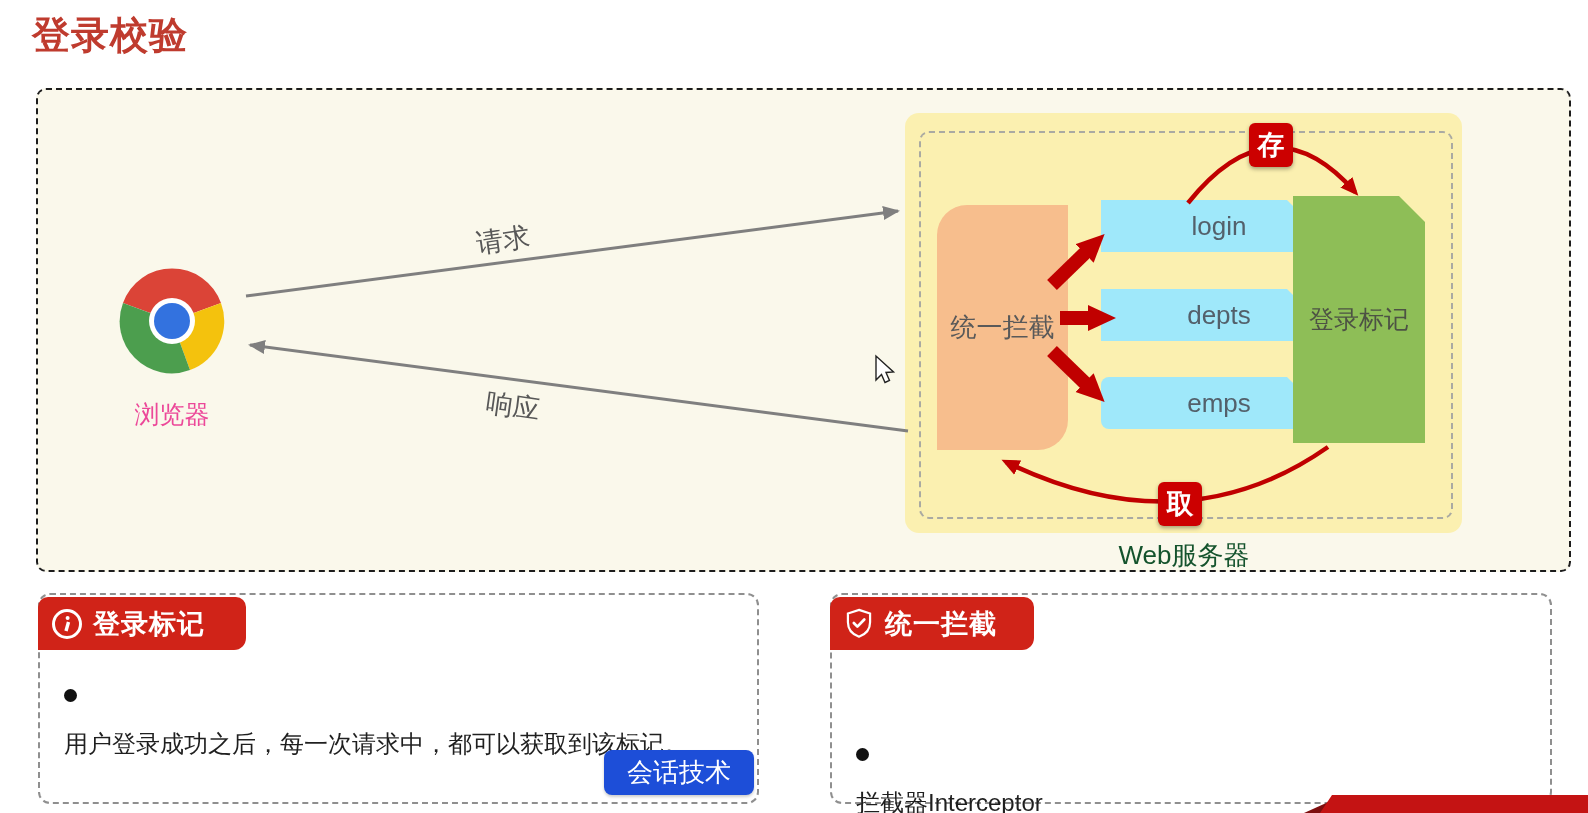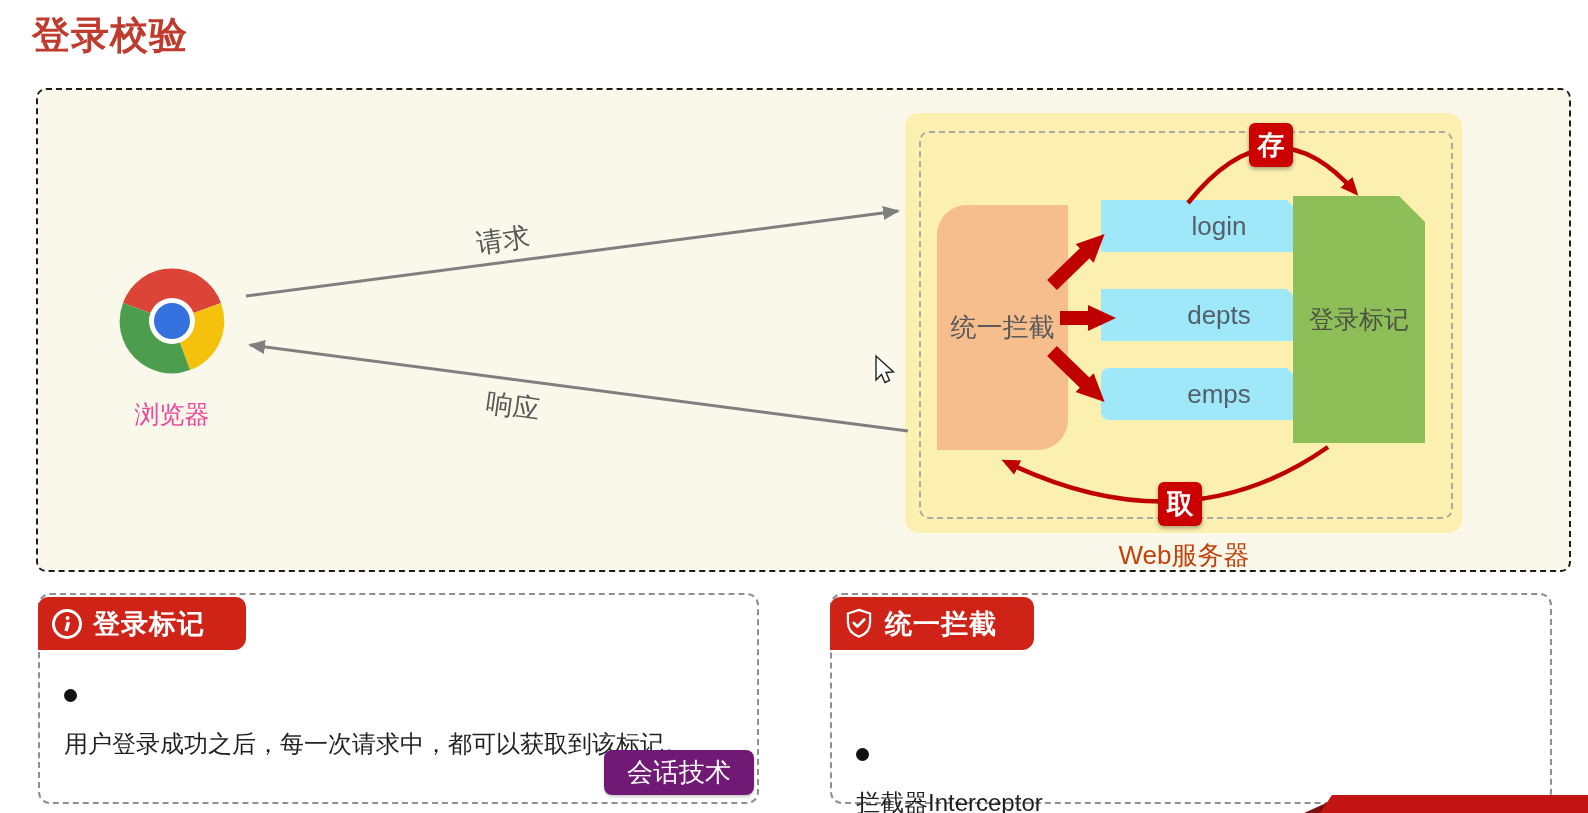--- a/index.html
+++ b/index.html
@@ -22,32 +22,32 @@
   #browser-label{left:78px;top:398px;width:140px;text-align:center;font-size:25px;color:#ec4899;}
 
   
   .flow-label{font-size:27px;color:#575757;}
   #request-label{left:452px;top:222px;transform:rotate(-8deg);}
   #response-label{left:462px;top:388px;transform:rotate(8deg);}
 
   
   #server-box{left:881px;top:113px;width:557px;height:420px;background:#FBF0B0;border-radius:14px;}
   #server-inner{left:895px;top:131px;width:530px;height:384px;border:2px dashed #aaaaa2;border-radius:10px;}
-  #server-label{left:1040px;top:538px;width:240px;text-align:center;font-size:26px;color:#c2410c;}
+  #server-label{left:1040px;top:538px;width:240px;text-align:center;font-size:26px;color:#14532d;}
 
   #interceptor-box{left:913px;top:205px;width:131px;height:245px;background:#F7BE8D;
     border-radius:30px 0 30px 0;display:flex;align-items:center;justify-content:center;
     font-size:26px;color:#595959;}
 
   .endpoint-box{left:1077px;width:170px;height:52px;background:#9FE8FA;
     clip-path:polygon(0 0,calc(100% - 17px) 0,100% 17px,100% 100%,0 100%);
     display:flex;align-items:center;justify-content:center;font-size:26px;color:#53606b;padding-left:33px;}
   #endpoint-login{top:200px;}
   #endpoint-depts{top:289px;}
-  #endpoint-emps{top:368px;border-radius:8px;}
+  #endpoint-emps{top:377px;border-radius:8px;}
 
   #token-box{left:1269px;top:196px;width:132px;height:247px;background:#8EBE57;
     clip-path:polygon(0 0,calc(100% - 26px) 0,100% 26px,100% 100%,0 100%);
     display:flex;align-items:center;justify-content:center;font-size:25px;color:#4d5244;}
 
   .mini-badge{width:44px;height:44px;background:#CC0000;border-radius:6px;z-index:6;
     display:flex;align-items:center;justify-content:center;color:#fff;font-size:27px;font-weight:700;
     box-shadow:0 2px 4px rgba(0,0,0,.35);}
   #store-badge{left:1225px;top:123px;}
   #fetch-badge{left:1134px;top:482px;}
@@ -68,21 +68,21 @@
 
   .info-circle{width:30px;height:30px;border-radius:50%;border:3px solid #fff;box-sizing:border-box;
     display:flex;align-items:center;justify-content:center;}
 
   .bullet-row{display:flex;align-items:flex-start;gap:26px;font-size:24px;color:#1f1f1f;flex-direction:column;}
   .bullet-dot{width:13px;height:13px;border-radius:50%;background:#111;margin-top:7px;flex:none;}
   #left-bullet-0{left:40px;top:682px;width:670px;}
   #right-bullet-0{left:832px;top:681px;width:600px;}
   #right-bullet-1{left:832px;top:741px;width:600px;justify-content:center;}
 
-  #session-tag{left:580px;top:750px;width:150px;height:45px;background:#701a75;border-radius:8px;
+  #session-tag{left:580px;top:750px;width:150px;height:45px;background:#1d4ed8;border-radius:8px;
     display:flex;align-items:center;justify-content:center;color:#fff;font-size:26px;z-index:4;
     box-shadow:0 2px 3px rgba(0,0,0,.2);}
 </style>
 </head>
 <body>
 
 <div id="stage">
 
   <div class="abs" id="page-title">登录校验</div>
 

